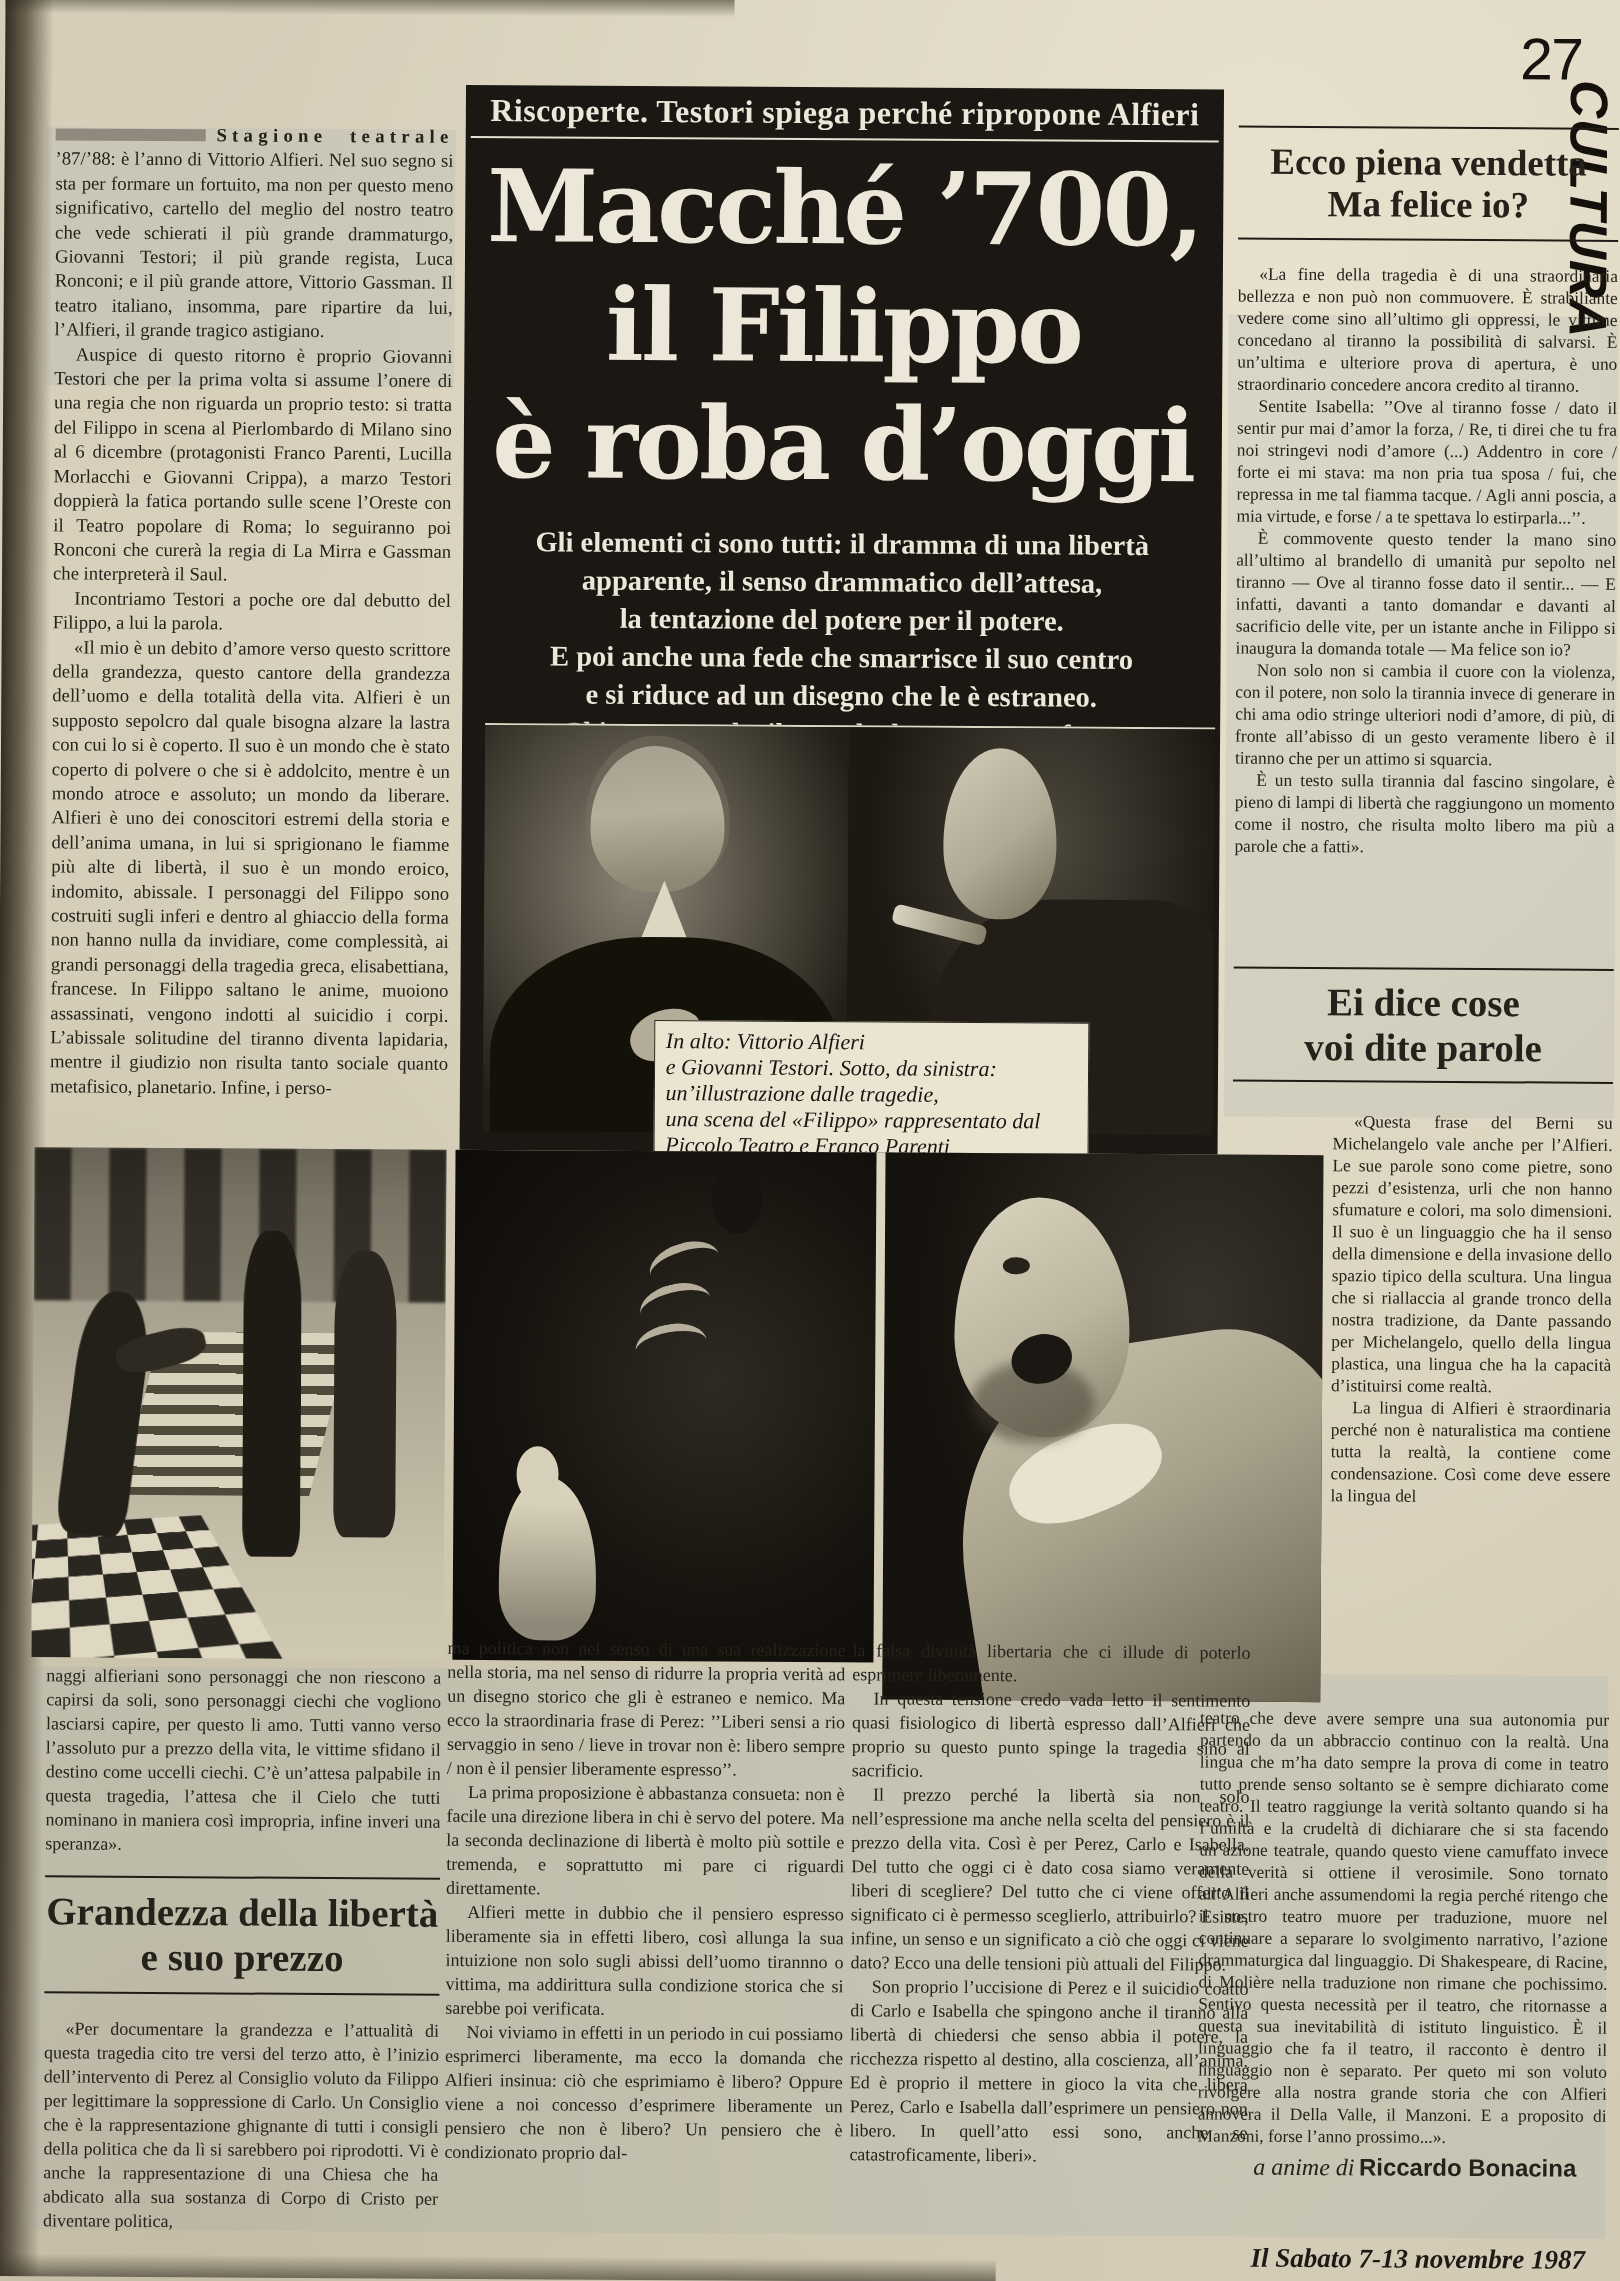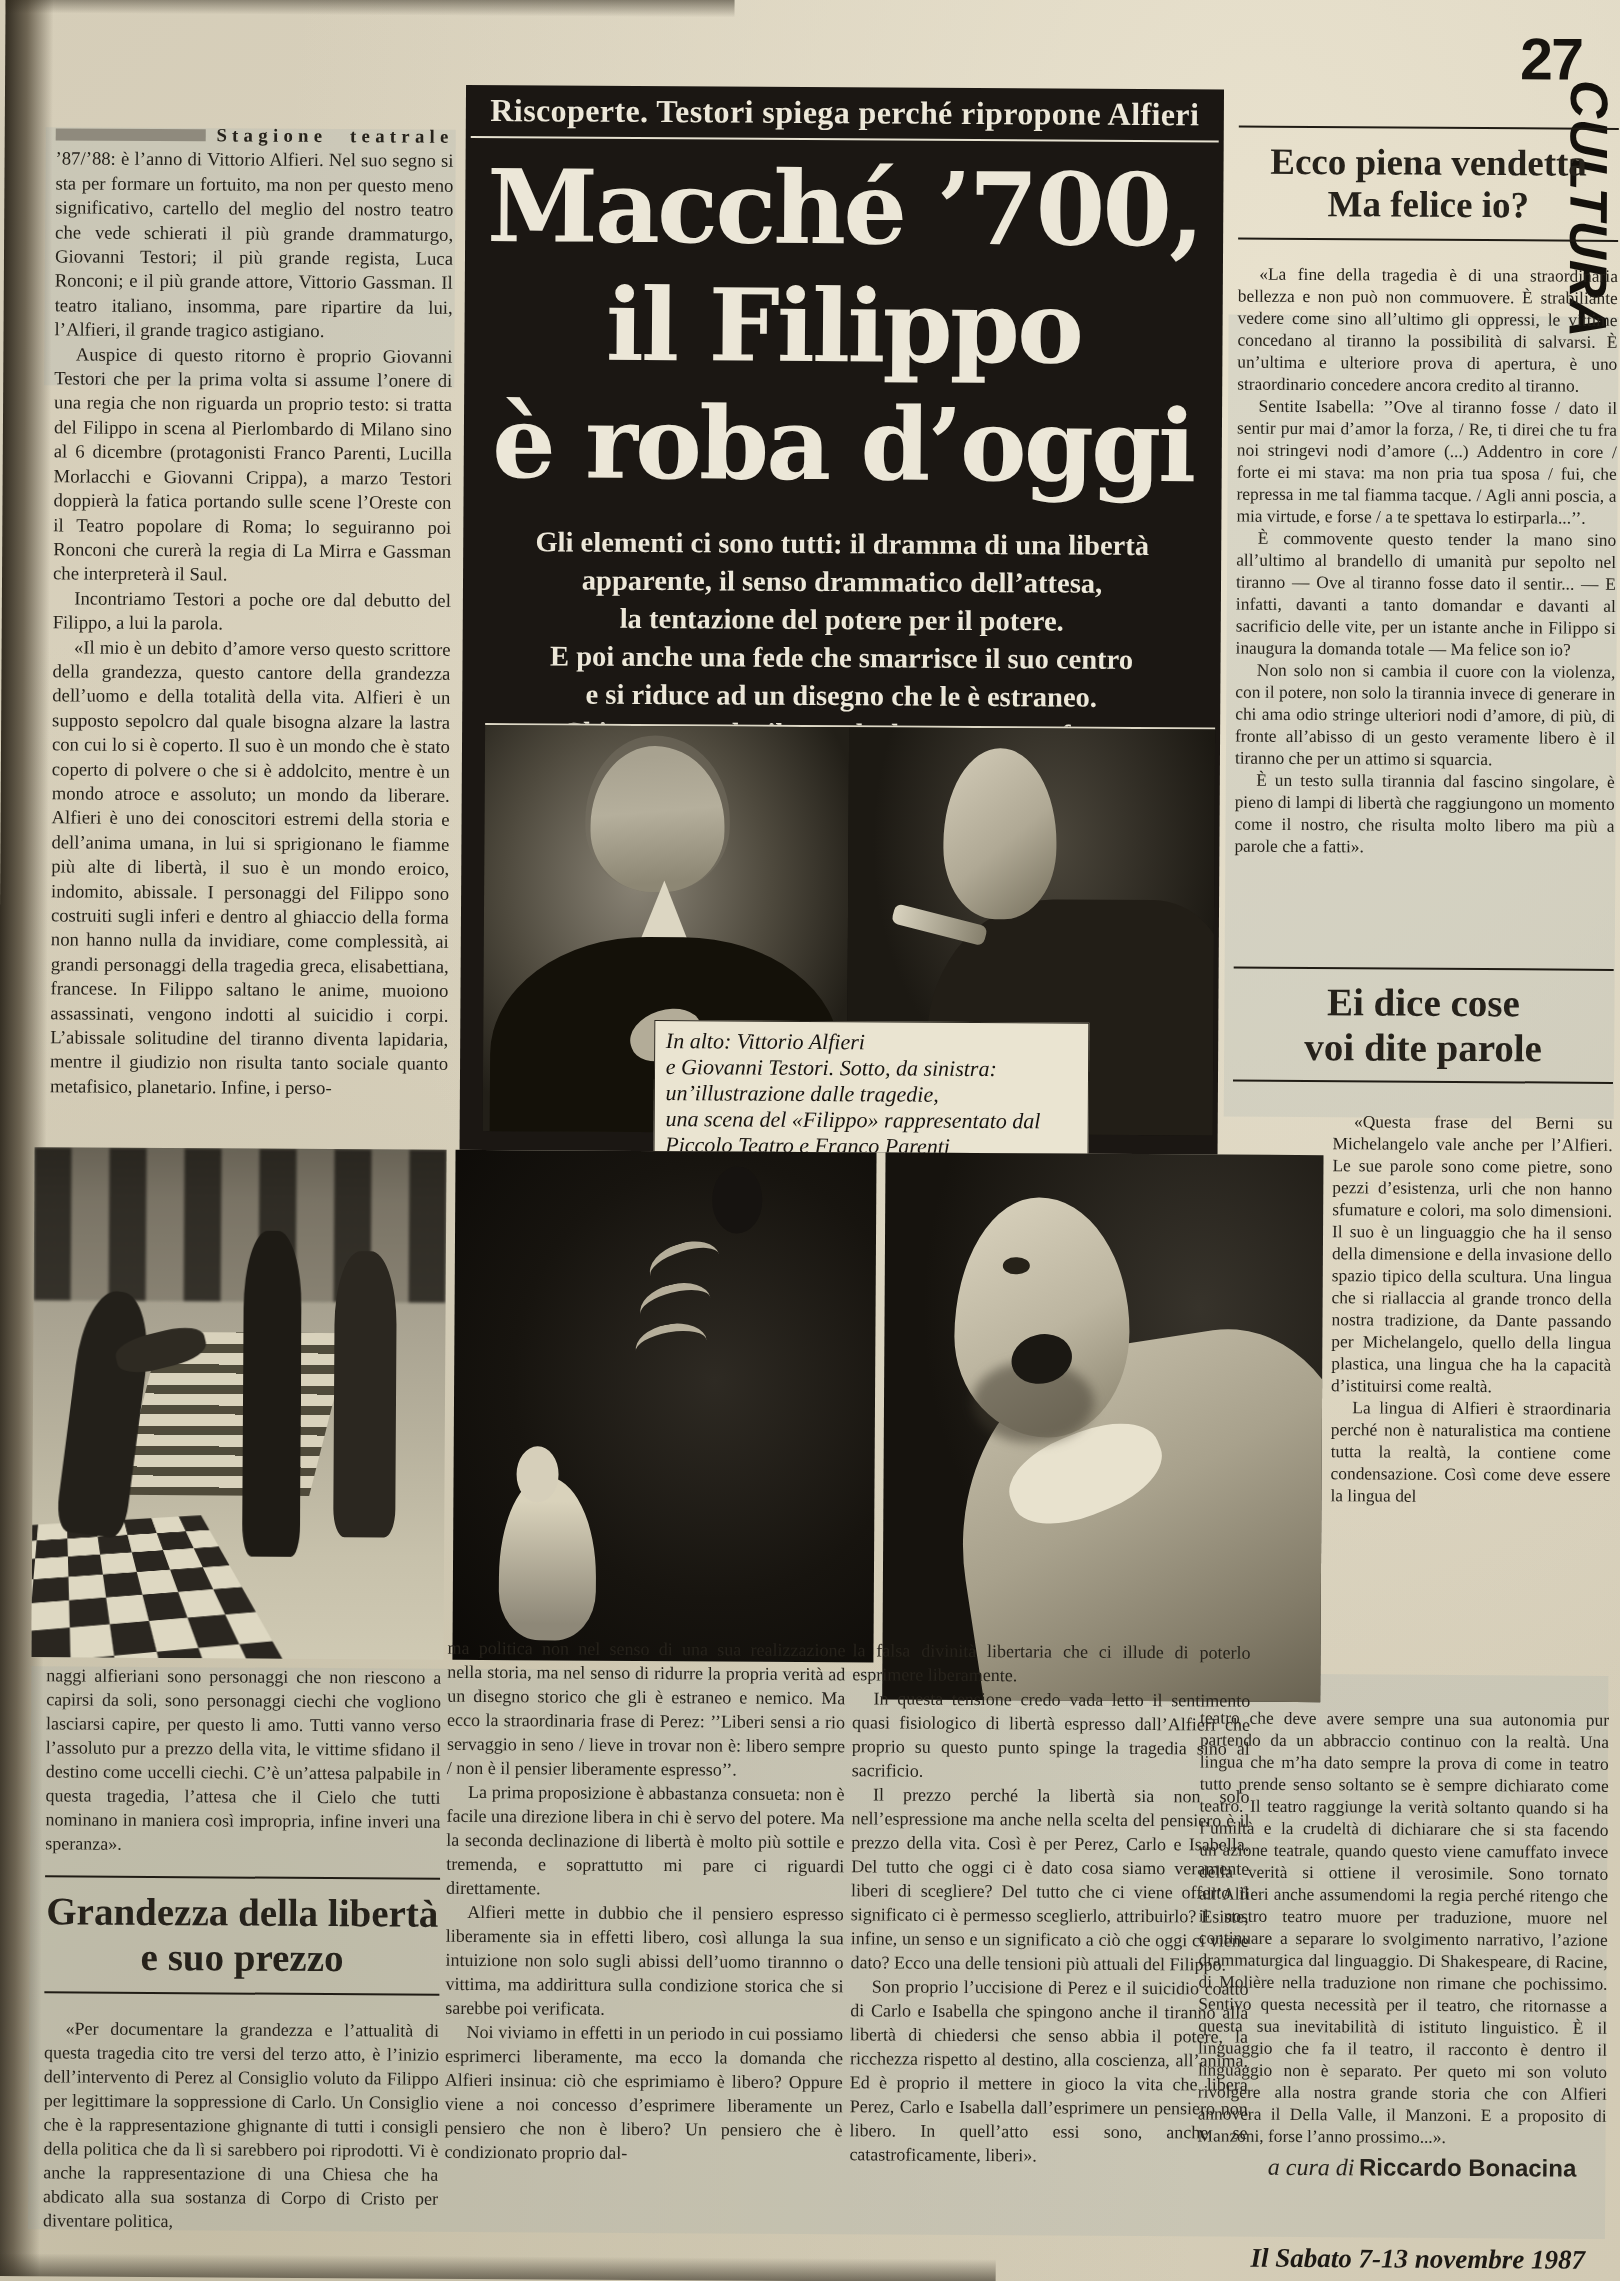--- a/index.html
+++ b/index.html
@@ -10,21 +10,21 @@
            linear-gradient(135deg,#d5cdb8 0%,#dbd4c0 45%,#d2cab4 100%);
          font-family:"Liberation Serif",serif;color:#26221b;}
   #content{position:absolute;inset:0;transform:rotate(.35deg);transform-origin:50% 40%;}
   .abs{position:absolute;}
   
   .gutter{left:0;top:0;bottom:0;width:48px;background:linear-gradient(90deg,#332d22 0%,#6e6553 45%,rgba(110,101,83,0) 100%);}
   .topshadow{left:0;top:0;right:55%;height:18px;background:linear-gradient(180deg,rgba(46,40,28,.55),rgba(46,40,28,0));}
   .botshadow{left:0;bottom:0;right:38%;height:23px;background:linear-gradient(0deg,rgba(52,46,34,.6),rgba(52,46,34,0));}
   .tint{background:rgba(142,162,166,.16);pointer-events:none;}
   
-  .pageno{left:1515px;top:21.4px;width:98px;font-family:"Liberation Sans",sans-serif;font-weight:700;font-size:59px;letter-spacing:-1.8px;color:#17140f;}
+  .pageno{left:1515px;top:21.4px;width:98px;font-family:"Liberation Sans",sans-serif;font-weight:400;font-size:59px;letter-spacing:-1.8px;color:#17140f;}
   .cultura{left:1615px;top:75px;width:267px;transform-origin:0 0;transform:rotate(90deg);
            font-family:"Liberation Sans",sans-serif;font-style:italic;font-weight:900;font-size:53px;letter-spacing:0.9px;color:#14110c;}
   
   .bodytxt p{margin:0;text-align:justify;}
   .ind{text-indent:21.4px;}
   .coltop{font-size:18.7px;line-height:24.4px;}
   .colbot{font-size:18px;line-height:24px;}
   .colright{font-size:17.4px;line-height:22px;}
   .leadbar{display:inline-block;width:150px;height:11.6px;background:#8f8a7d;margin-right:10.7px;vertical-align:baseline;}
   .leadin{letter-spacing:5.3px;font-weight:bold;}
@@ -168,21 +168,21 @@
   </div>
 
   <div class="abs bodytxt colright" style="left:1334px;top:1107px;width:280px;">
     <p class="ind">«Questa frase del Berni su Michelangelo vale anche per l’Alfieri. Le sue parole sono come pietre, sono pezzi d’esistenza, urli che non hanno sfumature e colori, ma solo dimensioni. Il suo è un linguaggio che ha il senso della dimensione e della invasione dello spazio tipico della scultura. Una lingua che si riallaccia al grande tronco della nostra tradizione, da Dante passando per Michelangelo, quello della lingua plastica, una lingua che ha la capacità d’istituirsi come realtà.</p>
     <p class="ind">La lingua di Alfieri è straordinaria perché non è naturalistica ma contiene tutta la realtà, la contiene come condensazione. Così come deve essere la lingua del</p>
   </div>
 
   <div class="abs bodytxt colright" style="left:1205px;top:1704px;width:409px;">
     <p>teatro che deve avere sempre una sua autonomia pur partendo da un abbraccio continuo con la realtà. Una lingua che m’ha dato sempre la prova di come in teatro tutto prende senso soltanto se è sempre dichiarato come teatro. Il teatro raggiunge la verità soltanto quando si ha l’umiltà e la crudeltà di dichiarare che si sta facendo un’azione teatrale, quando questo viene camuffato invece della verità si ottiene il verosimile. Sono tornato all’Alfieri anche assumendomi la regia perché ritengo che il nostro teatro muore per traduzione, muore nel continuare a separare lo svolgimento narrativo, l’azione drammaturgica dal linguaggio. Di Shakespeare, di Racine, di Molière nella traduzione non rimane che pochissimo. Sentivo questa necessità per il teatro, che ritornasse a questa sua inevitabilità di istituto linguistico. È il linguaggio che fa il teatro, il racconto è dentro il linguaggio non è separato. Per queto mi son voluto rivolgere alla nostra grande storia che con Alfieri annovera il Della Valle, il Manzoni. E a proposito di Manzoni, forse l’anno prossimo...».</p>
     <div class="byline">
-      <span class="pre">a cura di</span>
+      <span class="pre">a anime di</span>
       <span class="name">Riccardo Bonacina</span>
     </div>
   </div>
 
   <div class="abs photo photo1">
     <div class="p1-crowd"></div>
     <div class="p1-stairs"></div>
     <div class="p1-checker"></div>
     <div class="p1-fig1"></div>
     <div class="p1-arm"></div>

